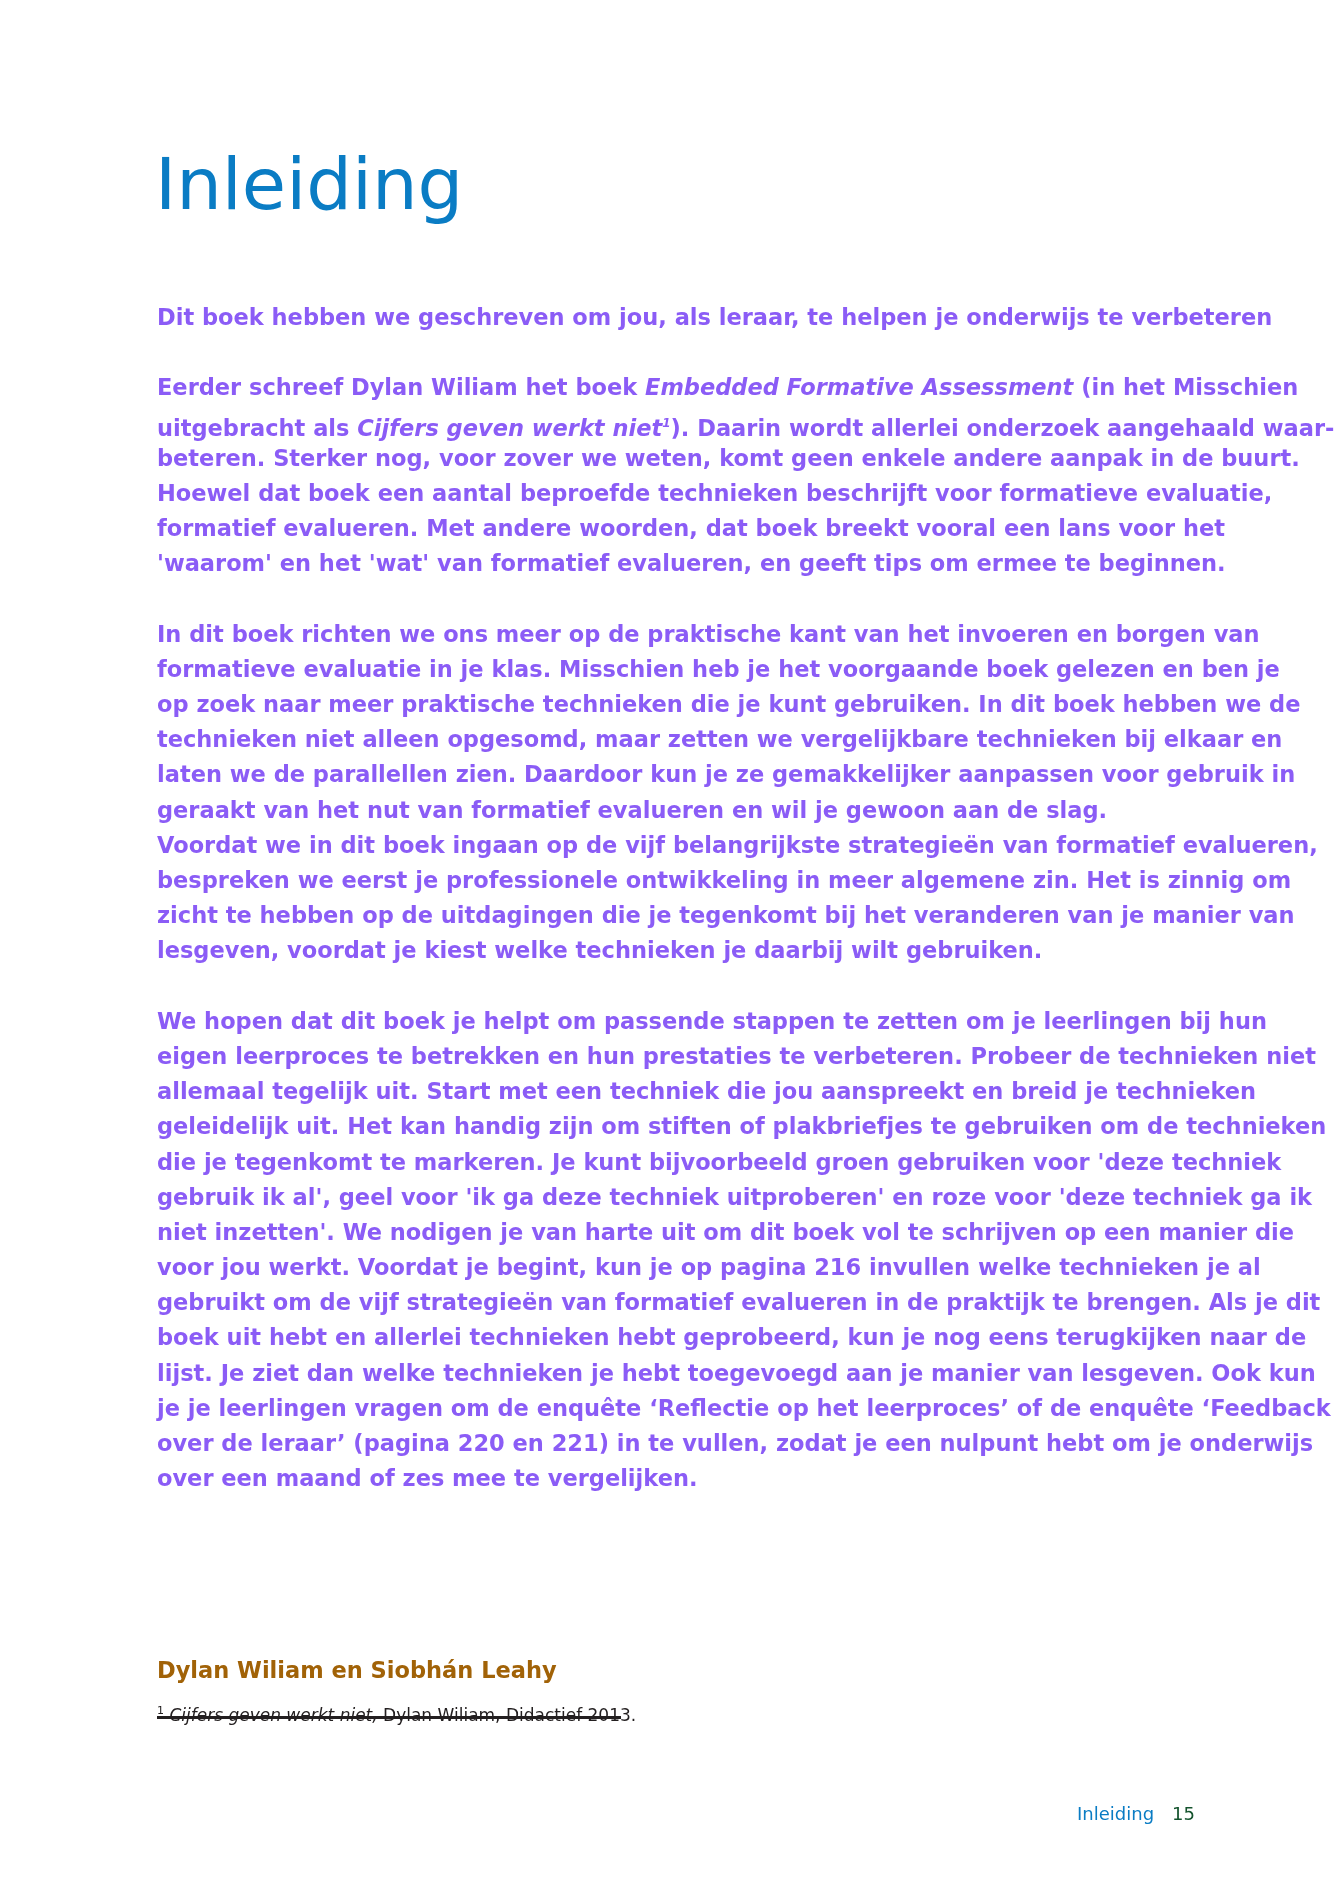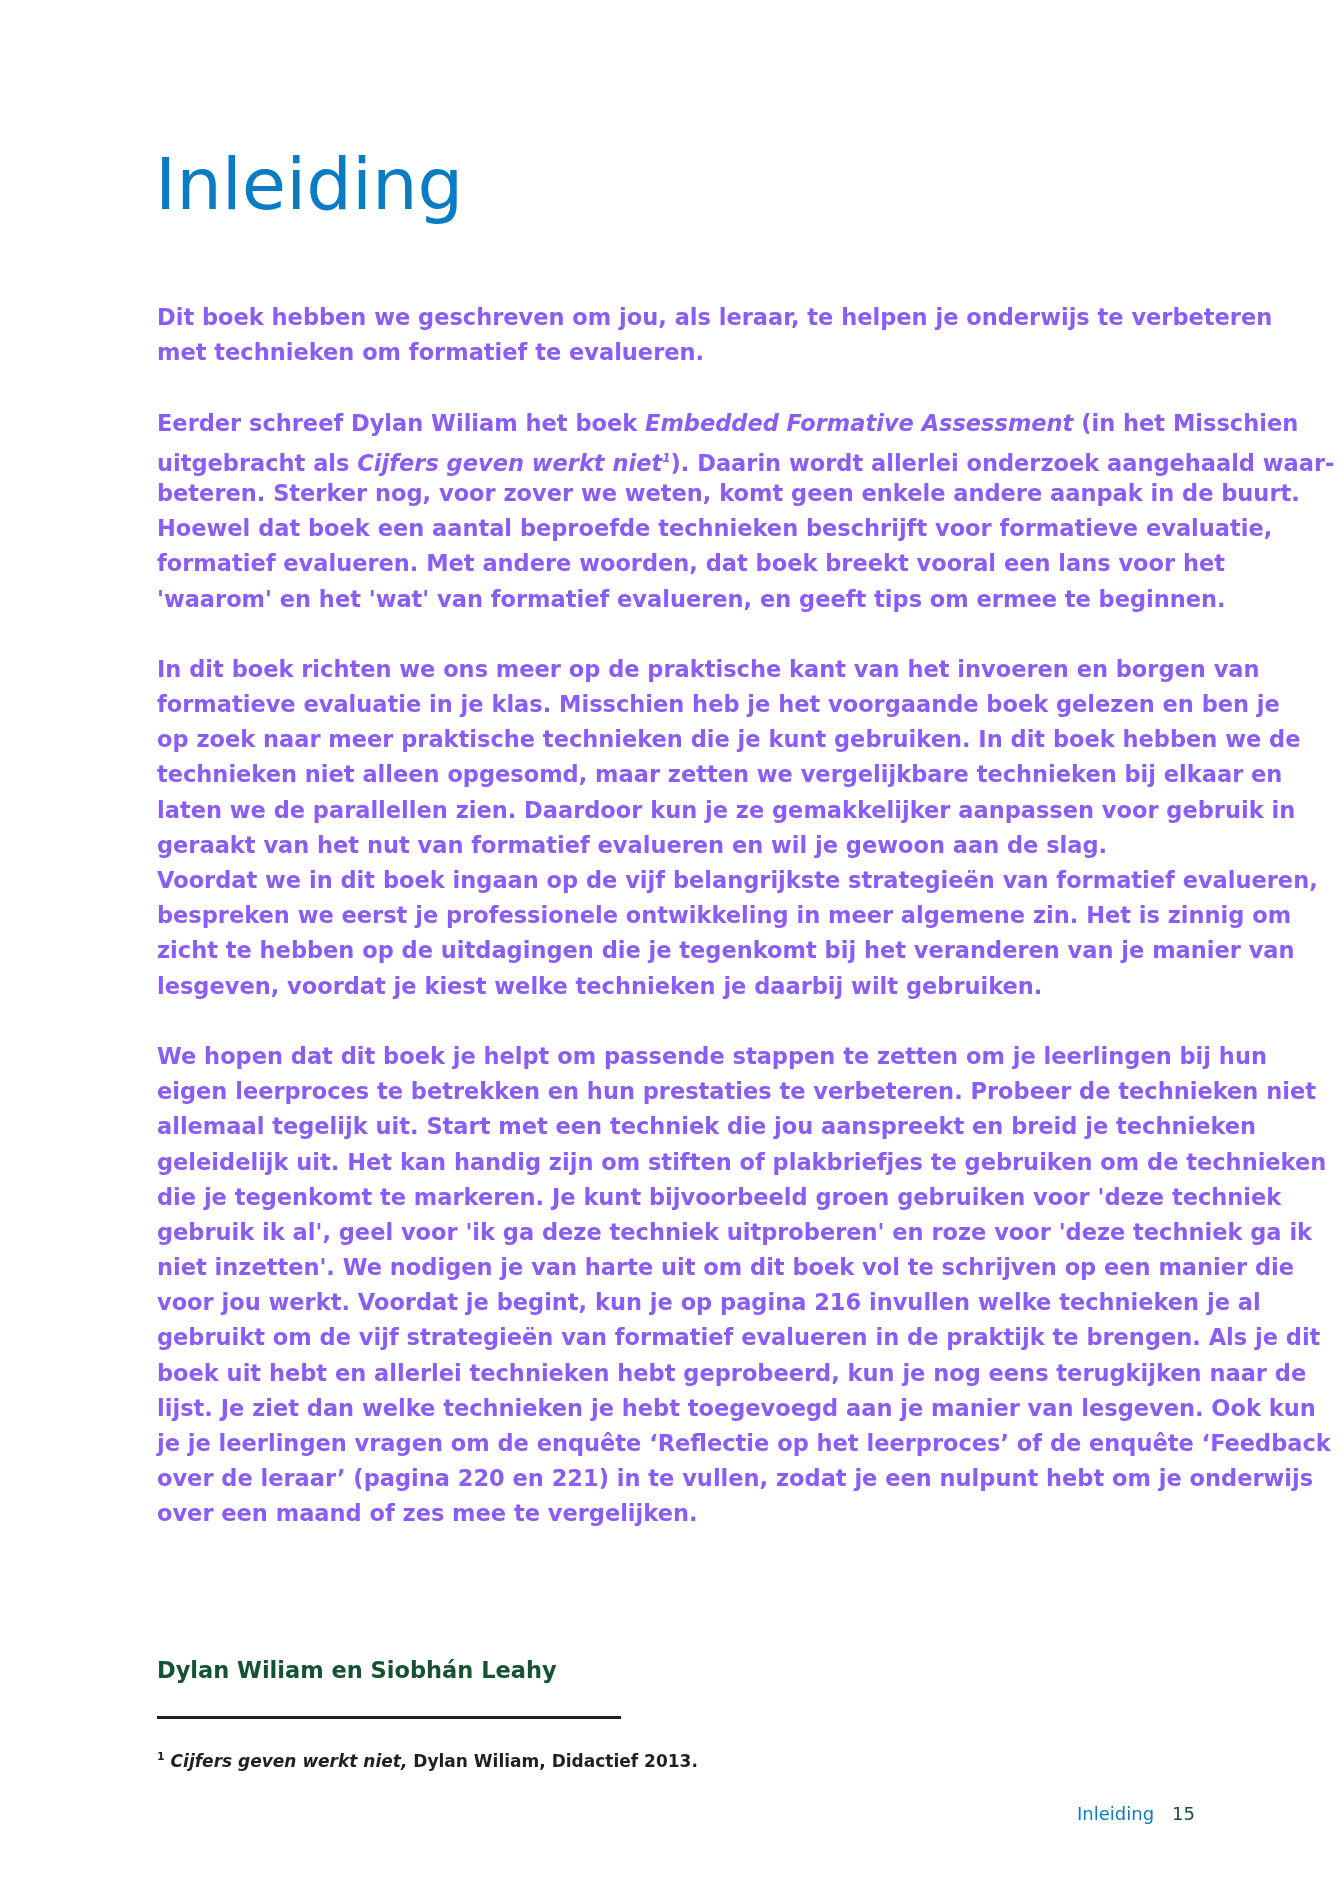--- a/index.html
+++ b/index.html
@@ -15,26 +15,26 @@
     font-family: "DejaVu Sans", sans-serif; font-size: 22.5px; color: #8b5cf6;
     line-height: 35.2px;
     font-weight: bold;
   }
   .line { display: block; white-space: nowrap; text-align: justify; text-align-last: justify; height: 35.2px; overflow: visible; }
   .line.last { text-align-last: left; }
   .para { margin-bottom: 35.2px; }
   .para.tight { margin-bottom: 0; }
   .signature {
     position: absolute; left: 157px; top: 1657px;
-    font-family: "DejaVu Sans", sans-serif; font-weight: bold; font-size: 22.5px; color: #14532d;
+    font-family: "DejaVu Sans", sans-serif; font-weight: bold; font-size: 22.5px; color: #a16207;
   }
   .fn-rule { position: absolute; left: 157px; top: 1716px; width: 464px; height: 3px; background: #231f20; }
   .footnote {
-    position: absolute; left: 157px; top: 1750px;
-    font-family: "DejaVu Sans", sans-serif; font-size: 17px; color: #231f20; font-weight: bold;
+    position: absolute; left: 157px; top: 1704px;
+    font-family: "DejaVu Sans", sans-serif; font-size: 17px; color: #231f20;
   }
   .footnote sup { font-size: 11px; vertical-align: super; }
   .footer {
     position: absolute; left: 1077px; top: 1803px;
     font-family: "DejaVu Sans", sans-serif; font-size: 18px;
   }
   .footer .sec { color: #0a7cc4; }
   .footer .num { color: #14532d; margin-left: 18px; }
   sup.ref { font-size: 12px; font-style: italic; }
 </style>
@@ -42,21 +42,20 @@
 <body>
 
 <div class="page">
 
   <h1 class="title">Inleiding</h1>
 
   <div class="body">
 
     <div class="para">
       <span class="line">Dit boek hebben we geschreven om jou, als leraar, te helpen je onderwijs te verbeteren</span>
-      <span class="line last">met technieken om formatief te evalueren.</span>
     </div>
 
     <div class="para">
       <span class="line"><span>Eerder schreef Dylan Wiliam het boek </span><em>Embedded Formative Assessment</em><span> (in het Misschien</span></span>
       <span class="line"><span>uitgebracht als </span><em>Cijfers geven werkt niet</em><sup class="ref">1</sup><span>). Daarin wordt allerlei onderzoek aangehaald waar-</span></span>
       <span class="line">beteren. Sterker nog, voor zover we weten, komt geen enkele andere aanpak in de buurt.</span>
       <span class="line">Hoewel dat boek een aantal beproefde technieken beschrijft voor formatieve evaluatie,</span>
       <span class="line">formatief evalueren. Met andere woorden, dat boek breekt vooral een lans voor het</span>
       <span class="line last">'waarom' en het 'wat' van formatief evalueren, en geeft tips om ermee te beginnen.</span>
     </div>

